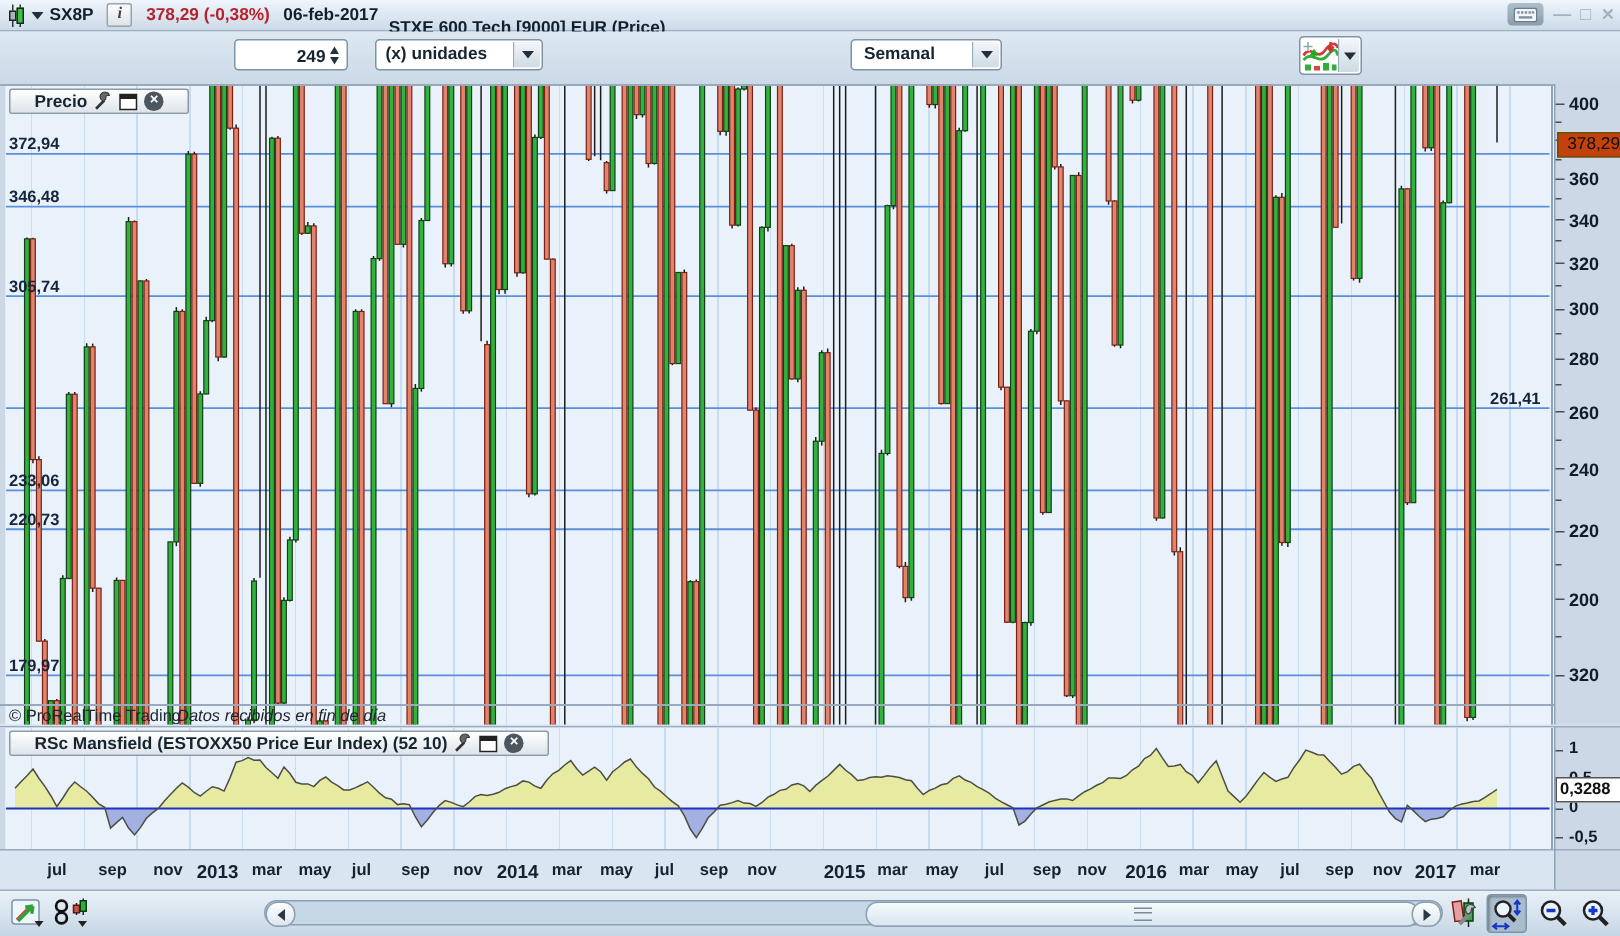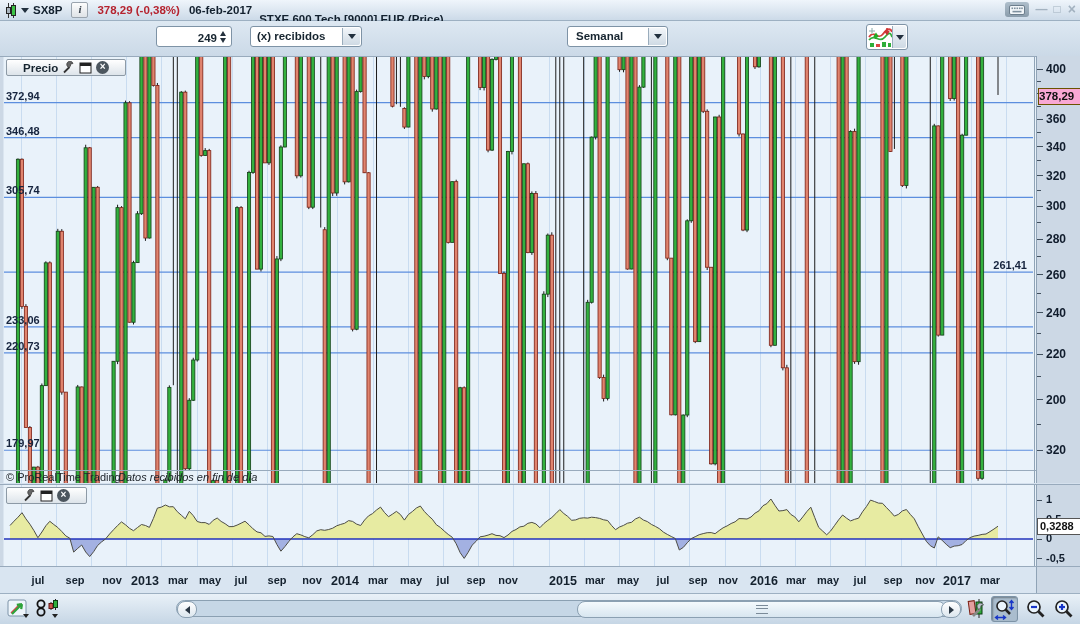--- a/index.html
+++ b/index.html
@@ -45,22 +45,22 @@
   
   #price-panel{left:0;top:56px;width:1036px;height:427px;background:#e9f2fa;}
   #price-axis{left:1036px;top:56px;width:44px;height:427px;background:#ccd8e5;border-left:1px solid #8fa3b6;box-sizing:border-box;}
   #ind-panel{left:0;top:484px;width:1036px;height:82px;background:#e9f2fa;border-top:1px solid #98aabc;box-sizing:border-box;}
   #ind-axis{left:1036px;top:484px;width:44px;height:82px;background:#ccd8e5;border-left:1px solid #8fa3b6;border-top:1px solid #98aabc;box-sizing:border-box;}
   .panel-header{position:absolute;height:17px;box-sizing:border-box;display:flex;align-items:center;gap:4px;
     background:linear-gradient(#ffffff,#dde4ea);border:1px solid #8d9aa6;border-radius:2px;
     padding:0 16px;font-size:11.5px;font-weight:bold;color:#16242f;white-space:nowrap;}
   .hdr-close{width:13px;height:13px;border-radius:7px;background:#4c565e;color:#fff;
     font-size:10px;font-weight:bold;text-align:center;line-height:12px;}
-  #last-price-badge{position:absolute;left:1px;width:41px;height:15px;background:#f9a8d4;
-    border:1px solid #6a5200;font-size:11.5px;font-weight:bold;color:#111;text-align:left;line-height:14px;}
+  #last-price-badge{position:absolute;left:1px;width:41px;height:15px;background:#c2410c;
+    border:1px solid #6a5200;font-size:11.5px;font-weight:normal;color:#111;text-align:right;line-height:14px;}
   #ind-value-box{position:absolute;left:0px;width:43px;height:15px;background:#ffffff;
     border:1px solid #555;font-size:11px;font-weight:bold;color:#111;text-align:left;padding-left:2px;line-height:14px;}
   
   #time-axis{left:0;top:566px;width:1036px;height:27px;background:#d9e5f1;border-top:1px solid #98aabc;box-sizing:border-box;}
   #time-axis-corner{left:1036px;top:566px;width:44px;height:27px;background:#ccd8e5;border-top:1px solid #98aabc;border-left:1px solid #8fa3b6;box-sizing:border-box;}
   .time-label{position:absolute;top:7px;transform:translateX(-50%);font-size:11px;font-weight:bold;color:#14212e;text-align:right;}
   .time-label.year{font-size:12.5px;}
   
   #bottombar{left:0;top:593px;width:1080px;height:31px;background:linear-gradient(#e9f1f8,#c6d6e5);
     border-top:1px solid #9db0c2;box-sizing:border-box;}
@@ -123,21 +123,21 @@
 
   <div id="toolbar" class="abs">
     <div id="bars-input" class="ctl">
       <input value="249" style="">
       <span id="spinner">
           <span class="spin-up"></span>
           <span class="spin-dn"></span>
         </span>
     </div>
     <div id="units-dd" class="ctl">
-      <span>(x) recibidos</span>
+      <span>(x) unidades</span>
       <span class="dd-btn">
           <span class="arrow-down"></span>
         </span>
     </div>
     <div id="tf-dd" class="ctl">
       <span>Semanal</span>
       <span class="dd-btn">
           <span class="arrow-down"></span>
         </span>
     </div>
@@ -802,20 +802,21 @@
             <rect x="0" y="54" width="1036" height="27"></rect>
           </clipPath>
         </defs>
         <path d="M10 54 L10.0 40.5 L14.0 36.2 L18.0 32.2 L22.0 27.7 L25.9 33.8 L29.9 39.2 L33.9 45.5 L37.9 52.7 L41.9 47.0 L45.9 40.7 L49.8 36.3 L53.8 39.5 L57.8 42.5 L61.8 46.5 L65.8 50.9 L69.8 53.2 L73.7 67.1 L77.7 63.4 L81.7 60.0 L85.7 67.0 L89.7 71.6 L93.7 66.6 L97.6 60.5 L101.6 56.9 L105.6 53.9 L109.6 49.0 L113.6 44.7 L117.6 40.5 L121.5 36.9 L125.5 39.8 L129.5 43.3 L133.5 45.7 L137.5 42.5 L141.5 39.5 L145.5 40.5 L149.4 42.4 L153.4 33.4 L157.4 23.1 L161.4 22.1 L165.4 20.0 L169.4 21.8 L173.3 21.7 L177.3 26.7 L181.3 30.2 L185.3 33.8 L189.3 26.3 L193.3 30.7 L197.2 36.5 L201.2 37.6 L205.2 37.6 L209.2 39.4 L213.2 35.3 L217.2 33.0 L221.1 36.4 L225.1 38.7 L229.1 41.6 L233.1 41.6 L237.1 40.1 L241.1 38.2 L245.0 36.2 L249.0 39.8 L253.0 43.8 L257.0 46.9 L261.0 47.8 L265.0 51.4 L269.0 50.9 L272.9 51.5 L276.9 59.5 L280.9 66.2 L284.9 61.6 L288.9 56.4 L292.9 51.9 L296.8 48.7 L300.8 49.9 L304.8 51.6 L308.8 52.8 L312.8 49.7 L316.8 45.9 L320.7 44.7 L324.7 45.3 L328.7 44.5 L332.7 43.2 L336.7 40.8 L340.7 39.4 L344.6 38.3 L348.6 35.6 L352.6 36.4 L356.6 39.1 L360.6 40.5 L364.6 35.0 L368.5 30.9 L372.5 28.6 L376.5 25.0 L380.5 22.1 L384.5 27.5 L388.5 31.7 L392.5 29.1 L396.4 26.4 L400.4 29.5 L404.4 35.1 L408.4 29.5 L412.4 26.5 L416.4 23.0 L420.3 21.0 L424.3 26.4 L428.3 30.6 L432.3 34.2 L436.3 39.7 L440.3 42.4 L444.2 46.0 L448.2 49.4 L452.2 52.2 L456.2 58.8 L460.2 67.7 L464.2 73.4 L468.1 67.4 L472.1 60.2 L476.1 56.3 L480.1 51.8 L484.1 51.2 L488.1 50.1 L492.0 48.7 L496.0 50.4 L500.0 50.7 L504.0 52.6 L508.0 50.0 L512.0 46.4 L516.0 44.5 L519.9 41.9 L523.9 41.2 L527.9 38.3 L531.9 37.4 L535.9 38.9 L539.9 42.7 L543.8 38.6 L547.8 35.4 L551.8 32.5 L555.8 28.6 L559.8 24.6 L563.8 28.5 L567.7 31.4 L571.7 35.3 L575.7 34.9 L579.7 33.3 L583.7 32.8 L587.7 33.1 L591.6 32.2 L595.6 32.6 L599.6 33.4 L603.6 34.8 L607.6 35.5 L611.6 40.5 L615.5 44.7 L619.5 42.0 L623.5 40.4 L627.5 38.2 L631.5 37.3 L635.5 33.9 L639.5 32.2 L643.4 35.0 L647.4 36.6 L651.4 39.4 L655.4 41.4 L659.4 43.7 L663.4 47.1 L667.3 49.4 L671.3 51.5 L675.3 53.5 L679.3 65.0 L683.3 62.4 L687.3 57.7 L691.2 53.6 L695.2 51.7 L699.2 49.7 L703.2 48.6 L707.2 47.7 L711.2 47.6 L715.1 48.7 L719.1 45.6 L723.1 42.8 L727.1 40.9 L731.1 38.5 L735.1 36.8 L739.0 33.6 L743.0 33.7 L747.0 34.0 L751.0 32.0 L755.0 28.2 L759.0 25.8 L763.0 20.7 L766.9 18.6 L770.9 14.0 L774.9 20.3 L778.9 26.0 L782.9 25.6 L786.9 24.6 L790.8 29.4 L794.8 31.9 L798.8 36.8 L802.8 31.9 L806.8 26.6 L810.8 22.2 L814.7 32.4 L818.7 42.4 L822.7 46.1 L826.7 49.8 L830.7 45.9 L834.7 40.3 L838.6 34.9 L842.6 30.0 L846.6 33.2 L850.6 35.9 L854.6 34.3 L858.6 33.2 L862.5 26.8 L866.5 21.5 L870.5 15.1 L874.5 16.5 L878.5 18.1 L882.5 18.3 L886.5 22.6 L890.4 26.6 L894.4 31.1 L898.4 29.4 L902.4 25.9 L906.4 24.5 L910.4 29.5 L914.3 33.8 L918.3 41.7 L922.3 49.0 L926.3 56.3 L930.3 60.7 L934.3 63.0 L938.2 51.8 L942.2 55.4 L946.2 59.3 L950.2 62.7 L954.2 61.1 L958.2 60.7 L962.1 59.5 L966.1 55.5 L970.1 52.6 L974.1 51.1 L978.1 50.4 L982.1 49.4 L986.0 49.0 L990.0 46.6 L994.0 44.0 L998.0 41.2 L998.0 54 Z" fill="#e7eba2" clip-path="url(#clip-pos)"></path>
         <path d="M10 54 L10.0 40.5 L14.0 36.2 L18.0 32.2 L22.0 27.7 L25.9 33.8 L29.9 39.2 L33.9 45.5 L37.9 52.7 L41.9 47.0 L45.9 40.7 L49.8 36.3 L53.8 39.5 L57.8 42.5 L61.8 46.5 L65.8 50.9 L69.8 53.2 L73.7 67.1 L77.7 63.4 L81.7 60.0 L85.7 67.0 L89.7 71.6 L93.7 66.6 L97.6 60.5 L101.6 56.9 L105.6 53.9 L109.6 49.0 L113.6 44.7 L117.6 40.5 L121.5 36.9 L125.5 39.8 L129.5 43.3 L133.5 45.7 L137.5 42.5 L141.5 39.5 L145.5 40.5 L149.4 42.4 L153.4 33.4 L157.4 23.1 L161.4 22.1 L165.4 20.0 L169.4 21.8 L173.3 21.7 L177.3 26.7 L181.3 30.2 L185.3 33.8 L189.3 26.3 L193.3 30.7 L197.2 36.5 L201.2 37.6 L205.2 37.6 L209.2 39.4 L213.2 35.3 L217.2 33.0 L221.1 36.4 L225.1 38.7 L229.1 41.6 L233.1 41.6 L237.1 40.1 L241.1 38.2 L245.0 36.2 L249.0 39.8 L253.0 43.8 L257.0 46.9 L261.0 47.8 L265.0 51.4 L269.0 50.9 L272.9 51.5 L276.9 59.5 L280.9 66.2 L284.9 61.6 L288.9 56.4 L292.9 51.9 L296.8 48.7 L300.8 49.9 L304.8 51.6 L308.8 52.8 L312.8 49.7 L316.8 45.9 L320.7 44.7 L324.7 45.3 L328.7 44.5 L332.7 43.2 L336.7 40.8 L340.7 39.4 L344.6 38.3 L348.6 35.6 L352.6 36.4 L356.6 39.1 L360.6 40.5 L364.6 35.0 L368.5 30.9 L372.5 28.6 L376.5 25.0 L380.5 22.1 L384.5 27.5 L388.5 31.7 L392.5 29.1 L396.4 26.4 L400.4 29.5 L404.4 35.1 L408.4 29.5 L412.4 26.5 L416.4 23.0 L420.3 21.0 L424.3 26.4 L428.3 30.6 L432.3 34.2 L436.3 39.7 L440.3 42.4 L444.2 46.0 L448.2 49.4 L452.2 52.2 L456.2 58.8 L460.2 67.7 L464.2 73.4 L468.1 67.4 L472.1 60.2 L476.1 56.3 L480.1 51.8 L484.1 51.2 L488.1 50.1 L492.0 48.7 L496.0 50.4 L500.0 50.7 L504.0 52.6 L508.0 50.0 L512.0 46.4 L516.0 44.5 L519.9 41.9 L523.9 41.2 L527.9 38.3 L531.9 37.4 L535.9 38.9 L539.9 42.7 L543.8 38.6 L547.8 35.4 L551.8 32.5 L555.8 28.6 L559.8 24.6 L563.8 28.5 L567.7 31.4 L571.7 35.3 L575.7 34.9 L579.7 33.3 L583.7 32.8 L587.7 33.1 L591.6 32.2 L595.6 32.6 L599.6 33.4 L603.6 34.8 L607.6 35.5 L611.6 40.5 L615.5 44.7 L619.5 42.0 L623.5 40.4 L627.5 38.2 L631.5 37.3 L635.5 33.9 L639.5 32.2 L643.4 35.0 L647.4 36.6 L651.4 39.4 L655.4 41.4 L659.4 43.7 L663.4 47.1 L667.3 49.4 L671.3 51.5 L675.3 53.5 L679.3 65.0 L683.3 62.4 L687.3 57.7 L691.2 53.6 L695.2 51.7 L699.2 49.7 L703.2 48.6 L707.2 47.7 L711.2 47.6 L715.1 48.7 L719.1 45.6 L723.1 42.8 L727.1 40.9 L731.1 38.5 L735.1 36.8 L739.0 33.6 L743.0 33.7 L747.0 34.0 L751.0 32.0 L755.0 28.2 L759.0 25.8 L763.0 20.7 L766.9 18.6 L770.9 14.0 L774.9 20.3 L778.9 26.0 L782.9 25.6 L786.9 24.6 L790.8 29.4 L794.8 31.9 L798.8 36.8 L802.8 31.9 L806.8 26.6 L810.8 22.2 L814.7 32.4 L818.7 42.4 L822.7 46.1 L826.7 49.8 L830.7 45.9 L834.7 40.3 L838.6 34.9 L842.6 30.0 L846.6 33.2 L850.6 35.9 L854.6 34.3 L858.6 33.2 L862.5 26.8 L866.5 21.5 L870.5 15.1 L874.5 16.5 L878.5 18.1 L882.5 18.3 L886.5 22.6 L890.4 26.6 L894.4 31.1 L898.4 29.4 L902.4 25.9 L906.4 24.5 L910.4 29.5 L914.3 33.8 L918.3 41.7 L922.3 49.0 L926.3 56.3 L930.3 60.7 L934.3 63.0 L938.2 51.8 L942.2 55.4 L946.2 59.3 L950.2 62.7 L954.2 61.1 L958.2 60.7 L962.1 59.5 L966.1 55.5 L970.1 52.6 L974.1 51.1 L978.1 50.4 L982.1 49.4 L986.0 49.0 L990.0 46.6 L994.0 44.0 L998.0 41.2 L998.0 54 Z" fill="#a3b1e2" clip-path="url(#clip-neg)"></path>
         <line x1="4" y1="54" x2="1033" y2="54" stroke="#2233bb" stroke-width="1.3"></line>
         <path d="M10.0 40.5 L14.0 36.2 L18.0 32.2 L22.0 27.7 L25.9 33.8 L29.9 39.2 L33.9 45.5 L37.9 52.7 L41.9 47.0 L45.9 40.7 L49.8 36.3 L53.8 39.5 L57.8 42.5 L61.8 46.5 L65.8 50.9 L69.8 53.2 L73.7 67.1 L77.7 63.4 L81.7 60.0 L85.7 67.0 L89.7 71.6 L93.7 66.6 L97.6 60.5 L101.6 56.9 L105.6 53.9 L109.6 49.0 L113.6 44.7 L117.6 40.5 L121.5 36.9 L125.5 39.8 L129.5 43.3 L133.5 45.7 L137.5 42.5 L141.5 39.5 L145.5 40.5 L149.4 42.4 L153.4 33.4 L157.4 23.1 L161.4 22.1 L165.4 20.0 L169.4 21.8 L173.3 21.7 L177.3 26.7 L181.3 30.2 L185.3 33.8 L189.3 26.3 L193.3 30.7 L197.2 36.5 L201.2 37.6 L205.2 37.6 L209.2 39.4 L213.2 35.3 L217.2 33.0 L221.1 36.4 L225.1 38.7 L229.1 41.6 L233.1 41.6 L237.1 40.1 L241.1 38.2 L245.0 36.2 L249.0 39.8 L253.0 43.8 L257.0 46.9 L261.0 47.8 L265.0 51.4 L269.0 50.9 L272.9 51.5 L276.9 59.5 L280.9 66.2 L284.9 61.6 L288.9 56.4 L292.9 51.9 L296.8 48.7 L300.8 49.9 L304.8 51.6 L308.8 52.8 L312.8 49.7 L316.8 45.9 L320.7 44.7 L324.7 45.3 L328.7 44.5 L332.7 43.2 L336.7 40.8 L340.7 39.4 L344.6 38.3 L348.6 35.6 L352.6 36.4 L356.6 39.1 L360.6 40.5 L364.6 35.0 L368.5 30.9 L372.5 28.6 L376.5 25.0 L380.5 22.1 L384.5 27.5 L388.5 31.7 L392.5 29.1 L396.4 26.4 L400.4 29.5 L404.4 35.1 L408.4 29.5 L412.4 26.5 L416.4 23.0 L420.3 21.0 L424.3 26.4 L428.3 30.6 L432.3 34.2 L436.3 39.7 L440.3 42.4 L444.2 46.0 L448.2 49.4 L452.2 52.2 L456.2 58.8 L460.2 67.7 L464.2 73.4 L468.1 67.4 L472.1 60.2 L476.1 56.3 L480.1 51.8 L484.1 51.2 L488.1 50.1 L492.0 48.7 L496.0 50.4 L500.0 50.7 L504.0 52.6 L508.0 50.0 L512.0 46.4 L516.0 44.5 L519.9 41.9 L523.9 41.2 L527.9 38.3 L531.9 37.4 L535.9 38.9 L539.9 42.7 L543.8 38.6 L547.8 35.4 L551.8 32.5 L555.8 28.6 L559.8 24.6 L563.8 28.5 L567.7 31.4 L571.7 35.3 L575.7 34.9 L579.7 33.3 L583.7 32.8 L587.7 33.1 L591.6 32.2 L595.6 32.6 L599.6 33.4 L603.6 34.8 L607.6 35.5 L611.6 40.5 L615.5 44.7 L619.5 42.0 L623.5 40.4 L627.5 38.2 L631.5 37.3 L635.5 33.9 L639.5 32.2 L643.4 35.0 L647.4 36.6 L651.4 39.4 L655.4 41.4 L659.4 43.7 L663.4 47.1 L667.3 49.4 L671.3 51.5 L675.3 53.5 L679.3 65.0 L683.3 62.4 L687.3 57.7 L691.2 53.6 L695.2 51.7 L699.2 49.7 L703.2 48.6 L707.2 47.7 L711.2 47.6 L715.1 48.7 L719.1 45.6 L723.1 42.8 L727.1 40.9 L731.1 38.5 L735.1 36.8 L739.0 33.6 L743.0 33.7 L747.0 34.0 L751.0 32.0 L755.0 28.2 L759.0 25.8 L763.0 20.7 L766.9 18.6 L770.9 14.0 L774.9 20.3 L778.9 26.0 L782.9 25.6 L786.9 24.6 L790.8 29.4 L794.8 31.9 L798.8 36.8 L802.8 31.9 L806.8 26.6 L810.8 22.2 L814.7 32.4 L818.7 42.4 L822.7 46.1 L826.7 49.8 L830.7 45.9 L834.7 40.3 L838.6 34.9 L842.6 30.0 L846.6 33.2 L850.6 35.9 L854.6 34.3 L858.6 33.2 L862.5 26.8 L866.5 21.5 L870.5 15.1 L874.5 16.5 L878.5 18.1 L882.5 18.3 L886.5 22.6 L890.4 26.6 L894.4 31.1 L898.4 29.4 L902.4 25.9 L906.4 24.5 L910.4 29.5 L914.3 33.8 L918.3 41.7 L922.3 49.0 L926.3 56.3 L930.3 60.7 L934.3 63.0 L938.2 51.8 L942.2 55.4 L946.2 59.3 L950.2 62.7 L954.2 61.1 L958.2 60.7 L962.1 59.5 L966.1 55.5 L970.1 52.6 L974.1 51.1 L978.1 50.4 L982.1 49.4 L986.0 49.0 L990.0 46.6 L994.0 44.0 L998.0 41.2" fill="none" stroke="#4d4d46" stroke-width="1"></path>
         <line x1="1034.5" y1="0" x2="1034.5" y2="81" stroke="#8fa3b6" shape-rendering="crispEdges"></line>
       </svg>
     <div class="panel-header" style="left:6px;top:2px;">
+      <span>RSc Mansfield (ESTOXX50 Price Eur Index) (52 10)</span>
       <svg width="13" height="13" viewBox="0 0 13 13">
           <path d="M2 11.5 L7.5 6" stroke="#333" stroke-width="1.8" fill="none"></path>
           <path d="M7 6.5 a3.2 3.2 0 1 1 4-4 l-2.2 0.4 -0.4 2.2 z" fill="#666" stroke="#333" stroke-width="0.7"></path>
         </svg>
       <svg width="13" height="12" viewBox="0 0 13 12">
           <rect x="1" y="1" width="11" height="10" fill="#fff" stroke="#222"></rect>
           <rect x="1" y="1" width="11" height="3" fill="#222"></rect>
         </svg>
       <span class="hdr-close">×</span>
     </div>

